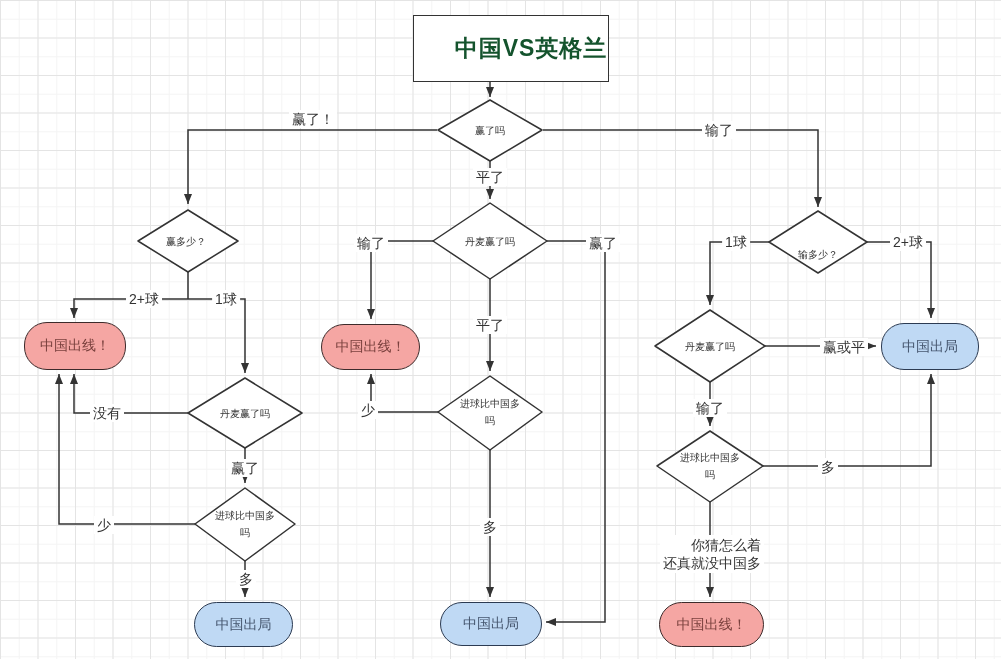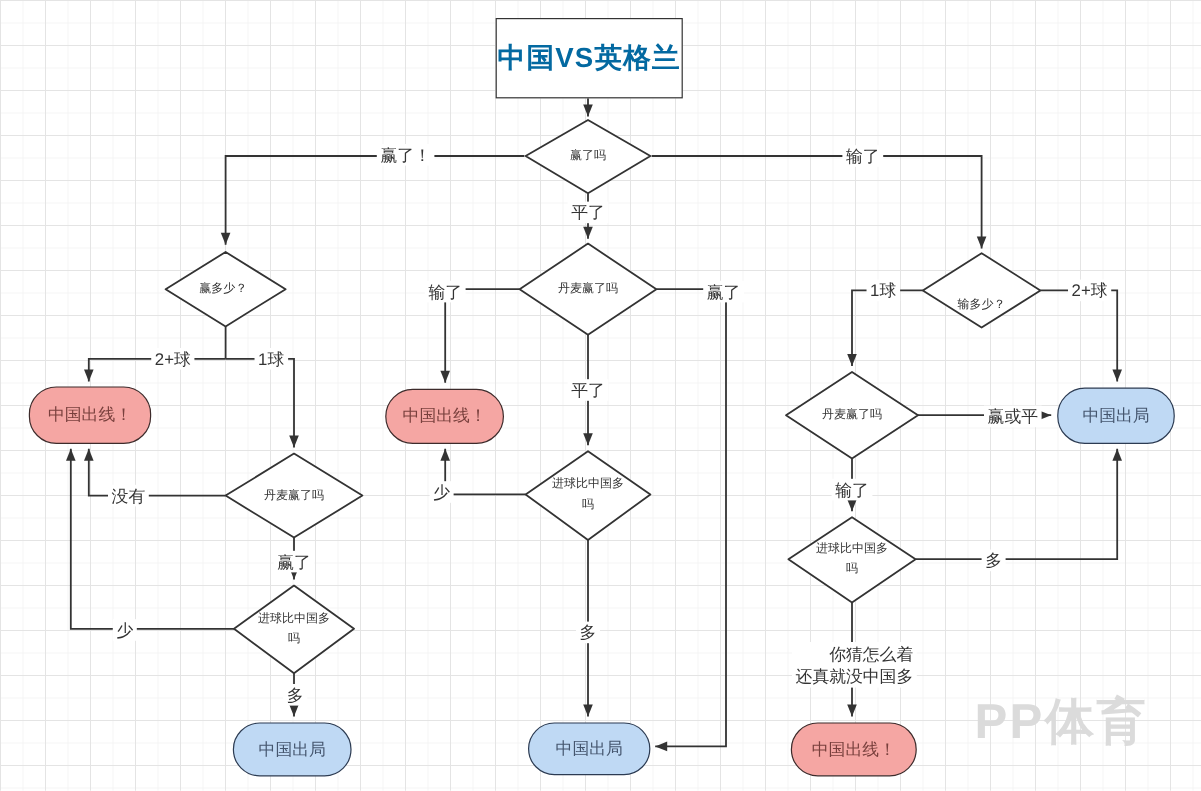--- a/index.html
+++ b/index.html
@@ -14,21 +14,21 @@
       linear-gradient(to bottom, #e4e4e4 1px, transparent 1px),
       linear-gradient(to right, #f4f4f4 1px, transparent 1px),
       linear-gradient(to bottom, #f4f4f4 1px, transparent 1px);
     background-size:37.5px 37.5px,37.5px 37.5px,18.75px 18.75px,18.75px 18.75px;
   }
   svg.links{position:absolute;left:0;top:0;}
   .titlebox{
     position:absolute;left:413px;top:15px;width:154px;height:65px;
     background:#fff;border:1.6px solid #333;
     display:flex;align-items:center;justify-content:center;
-    font-size:23px;font-weight:bold;color:#0369a1;letter-spacing:1px;
+    font-size:23px;font-weight:bold;color:#14532d;letter-spacing:1px;padding-left:40px;
   }
   .dlabel{
     position:absolute;transform:translate(-50%,-50%);
     font-size:10px;color:#333;text-align:center;line-height:17px;
     white-space:nowrap;
   }
   .dlabel.wrap{white-space:normal;width:64px;}
   .elabel{
     position:absolute;transform:translate(-50%,-50%);
     font-size:14px;color:#333;background:#fff;
@@ -113,21 +113,21 @@
   <div class="dlabel" style="left:710px;top:346px;">丹麦赢了吗</div>
   <div class="dlabel wrap" style="left:710px;top:466px;">进球比中国多吗</div>
 
   <div class="pill red" style="left:24px;top:322px;width:100px;height:46px;">中国出线！</div>
   <div class="pill blue" style="left:194px;top:602px;width:97px;height:43px;">中国出局</div>
   <div class="pill red" style="left:321px;top:324px;width:97px;height:44px;">中国出线！</div>
   <div class="pill blue" style="left:440px;top:602px;width:100px;height:42px;">中国出局</div>
   <div class="pill blue" style="left:881px;top:323px;width:96px;height:45px;">中国出局</div>
   <div class="pill red" style="left:659px;top:602px;width:103px;height:43px;">中国出线！</div>
 
-  <div class="elabel" style="left:313px;top:129px;margin-left:25px;">赢了！</div>
+  <div class="elabel" style="left:313px;top:119px;">赢了！</div>
   <div class="elabel" style="left:490px;top:177px;">平了</div>
   <div class="elabel" style="left:719px;top:130px;">输了</div>
   <div class="elabel" style="left:144px;top:299px;">2+球</div>
   <div class="elabel" style="left:226px;top:299px;">1球</div>
   <div class="elabel" style="left:107px;top:413px;">没有</div>
   <div class="elabel" style="left:245px;top:468px;">赢了</div>
   <div class="elabel" style="left:104px;top:525px;">少</div>
   <div class="elabel" style="left:246px;top:579px;">多</div>
   <div class="elabel" style="left:371px;top:243px;">输了</div>
   <div class="elabel" style="left:603px;top:243px;">赢了</div>
@@ -137,15 +137,14 @@
   <div class="elabel" style="left:736px;top:242px;">1球</div>
   <div class="elabel" style="left:908px;top:242px;">2+球</div>
   <div class="elabel" style="left:844px;top:347px;">赢或平</div>
   <div class="elabel" style="left:710px;top:408px;">输了</div>
   <div class="elabel" style="left:828px;top:467px;">多</div>
   <div class="elabel two" style="left:712px;top:554px;">
     <span>你猜怎么着</span>
     <span>还真就没中国多</span>
   </div>
 
-  <div class="watermark">PP体育</div>
 
 </div>
 
 </body></html>

